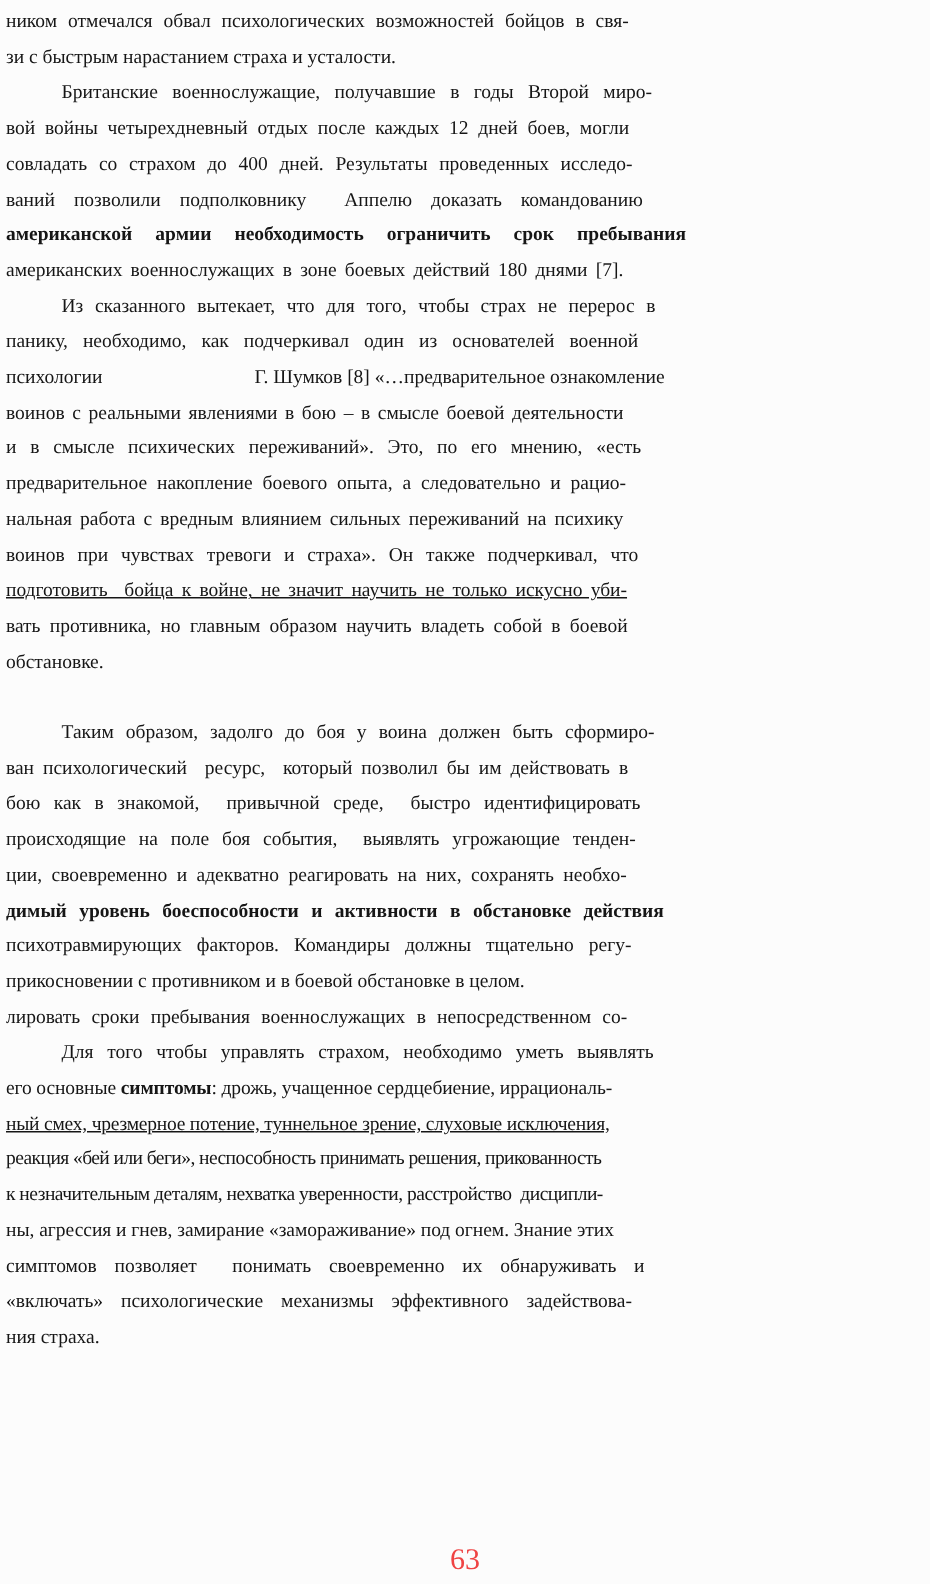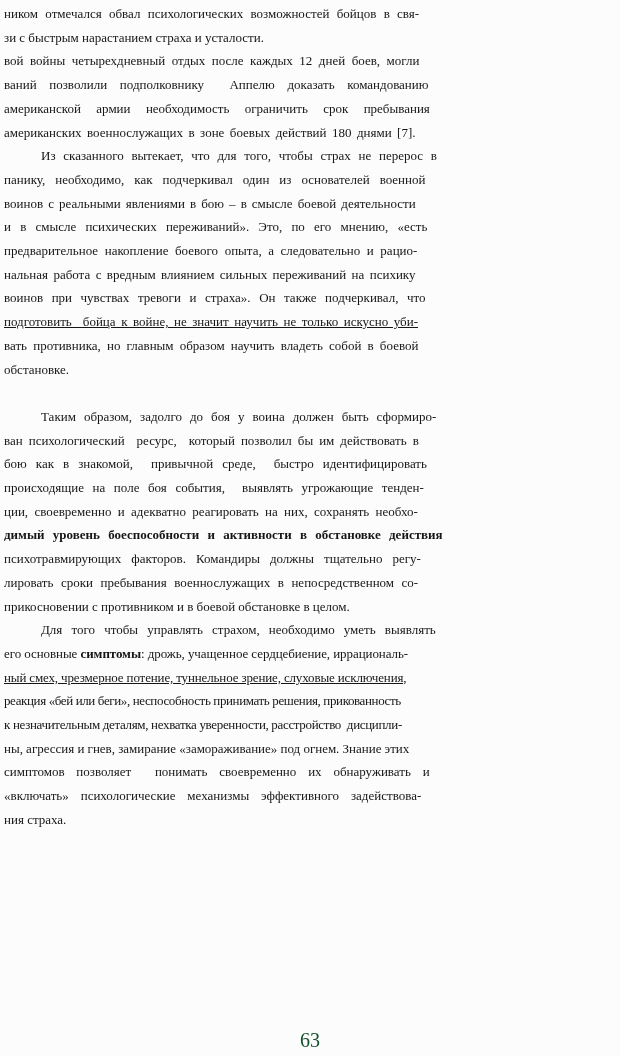--- a/index.html
+++ b/index.html
@@ -44,53 +44,56 @@
   }
   b { font-weight: bold; }
   .page-number {
     position: absolute;
     top: 1028px;
     left: 0;
     width: 100%;
     text-align: center;
     font-size: 20px;
     line-height: 24px;
-    color: #14532d;
+    color: #ef4444;
   }
 </style>
 </head>
 <body>
 
 <div class="page">
   <div class="text-block">
       <div class="line"><span class="ls" style="word-spacing: 4.051px;">ником отмечался обвал психологических возможностей бойцов в свя-</span></div>
       <div class="line last"><span class="ls">зи с быстрым нарастанием страха и усталости.</span></div>
+      <div class="line indent"><span class="ls" style="word-spacing: 6.357px;">Британские военнослужащие, получавшие в годы Второй миро-</span></div>
       <div class="line"><span class="ls" style="word-spacing: 3.245px;">вой войны четырехдневный отдых после каждых 12 дней боев, могли</span></div>
+      <div class="line"><span class="ls" style="word-spacing: 4.527px;">совладать со страхом до 400 дней. Результаты проведенных исследо-</span></div>
       <div class="line"><span class="ls" style="word-spacing: 9.419px;">ваний позволили подполковнику&nbsp; Аппелю доказать командованию</span></div>
-      <div class="line"><span class="ls" style="word-spacing: 12.106px;">американской армии необходимость ограничить срок пребывания</span></div>
+      <div class="line"><span class="ls" style="word-spacing: 12.106px; font-weight: bold;">американской армии необходимость ограничить срок пребывания</span></div>
       <div class="line"><span class="ls" style="word-spacing: 2.193px;">американских военнослужащих в зоне боевых действий 180 днями [7].</span></div>
       <div class="line indent"><span class="ls" style="word-spacing: 4.487px;">Из сказанного вытекает, что для того, чтобы страх не перерос в</span></div>
       <div class="line"><span class="ls" style="word-spacing: 6.779px;">панику, необходимо, как подчеркивал один из основателей военной</span></div>
+      <div class="line"><span class="ls">психологии<span class="tabgap" style="width: 101.391px;"></span>Г. Шумков [8] «…предварительное ознакомление</span></div>
       <div class="line"><span class="ls" style="word-spacing: 1.811px;">воинов с реальными явлениями в бою – в смысле боевой деятельности</span></div>
       <div class="line"><span class="ls" style="word-spacing: 5.929px;">и в смысле психических переживаний». Это, по его мнению, «есть</span></div>
       <div class="line"><span class="ls" style="word-spacing: 3.306px;">предварительное накопление боевого опыта, а следовательно и рацио-</span></div>
       <div class="line"><span class="ls" style="word-spacing: 2.186px;">нальная работа с вредным влиянием сильных переживаний на психику</span></div>
       <div class="line"><span class="ls" style="word-spacing: 5.285px;">воинов при чувствах тревоги и страха». Он также подчеркивал, что</span></div>
       <div class="line"><span class="ls" style="word-spacing: 2.277px; text-decoration: underline;">подготовить&nbsp; бойца к войне, не значит научить не только искусно уби-</span></div>
       <div class="line"><span class="ls" style="word-spacing: 2.917px;">вать противника, но главным образом научить владеть собой в боевой</span></div>
       <div class="line last"><span class="ls">обстановке.</span></div>
       <div class="line indent gap-before"><span class="ls" style="word-spacing: 4.759px;">Таким образом, задолго до боя у воина должен быть сформиро-</span></div>
       <div class="line"><span class="ls" style="word-spacing: 2.733px;">ван психологический&nbsp; ресурс,&nbsp; который позволил бы им действовать в</span></div>
       <div class="line"><span class="ls" style="word-spacing: 5.766px;">бою как в знакомой,&nbsp; привычной среде,&nbsp; быстро идентифицировать</span></div>
       <div class="line"><span class="ls" style="word-spacing: 5.326px;">происходящие на поле боя события,&nbsp; выявлять угрожающие тенден-</span></div>
       <div class="line"><span class="ls" style="word-spacing: 3.033px;">ции, своевременно и адекватно реагировать на них, сохранять необхо-</span></div>
       <div class="line"><span class="ls" style="word-spacing: 5.04px; font-weight: bold;">димый уровень боеспособности и активности в обстановке действия</span></div>
       <div class="line"><span class="ls" style="word-spacing: 6.753px;">психотравмирующих факторов. Командиры должны тщательно регу-</span></div>
+      <div class="line last"><span class="ls">прикосновении с противником и в боевой обстановке в целом.</span></div>
       <div class="line"><span class="ls" style="word-spacing: 4.258px;">лировать сроки пребывания военнослужащих в непосредственном со-</span></div>
-      <div class="line last"><span class="ls">прикосновении с противником и в боевой обстановке в целом.</span></div>
       <div class="line indent"><span class="ls" style="word-spacing: 5.895px;">Для того чтобы управлять страхом, необходимо уметь выявлять</span></div>
       <div class="line"><span class="ls" style="letter-spacing: -0.073px;">его основные <b>симптомы</b>: дрожь, учащенное сердцебиение, иррациональ-</span></div>
       <div class="line"><span class="ls" style="letter-spacing: -0.141px; text-decoration: underline;">ный смех, чрезмерное потение, туннельное зрение, слуховые исключения,</span></div>
       <div class="line"><span class="ls" style="letter-spacing: -0.377px;">реакция «бей или беги», неспособность принимать решения, прикованность</span></div>
       <div class="line"><span class="ls" style="letter-spacing: -0.329px;">к незначительным деталям, нехватка уверенности, расстройство&nbsp; дисципли-</span></div>
       <div class="line"><span class="ls" style="letter-spacing: -0.017px;">ны, агрессия и гнев, замирание «замораживание» под огнем. Знание этих</span></div>
       <div class="line"><span class="ls" style="word-spacing: 8.571px;">симптомов позволяет&nbsp; понимать своевременно их обнаруживать и</span></div>
       <div class="line"><span class="ls" style="word-spacing: 8.695px;">«включать» психологические механизмы эффективного задействова-</span></div>
       <div class="line last"><span class="ls">ния страха.</span></div>
     </div>

